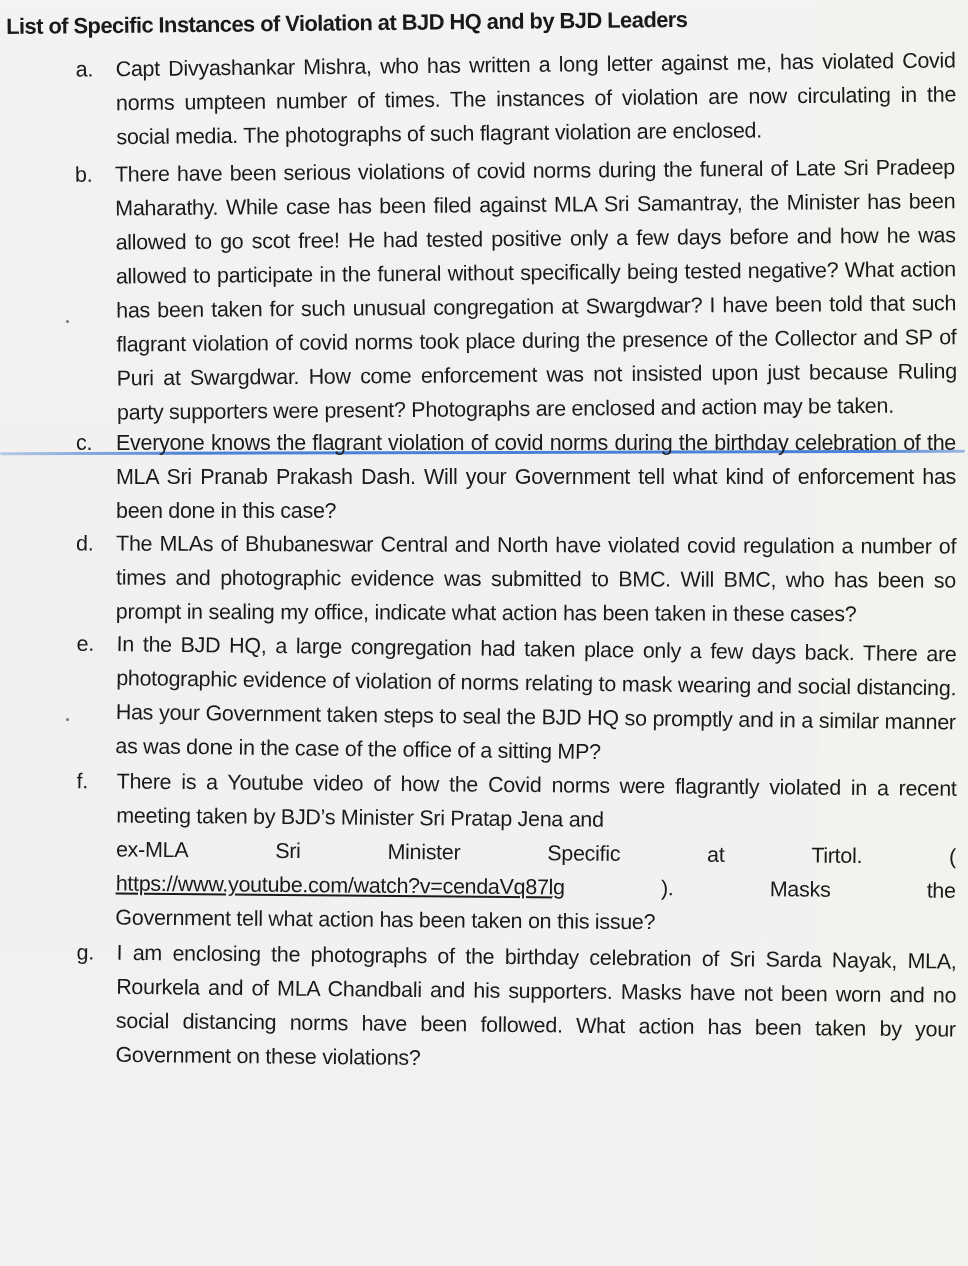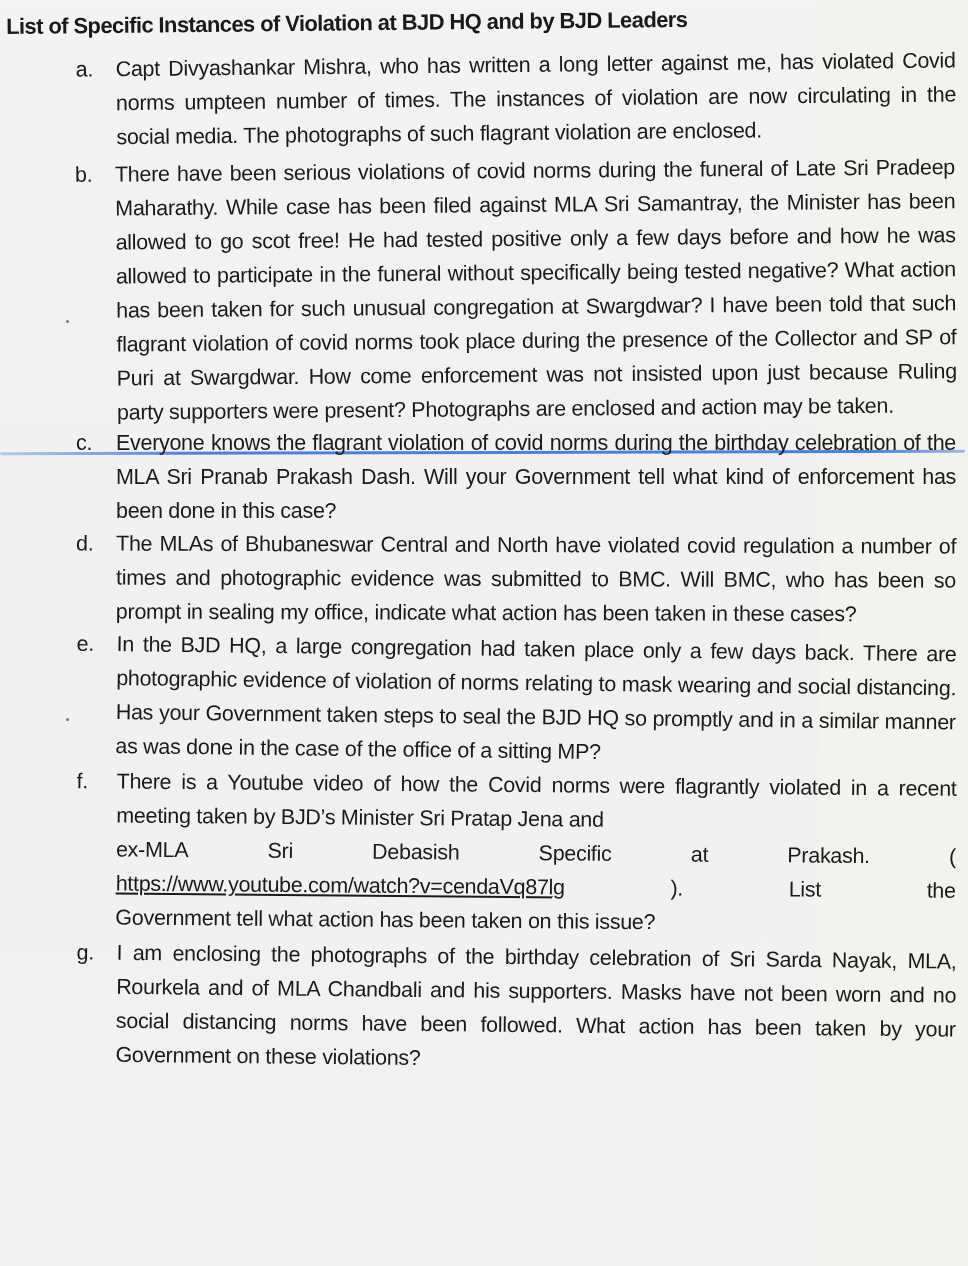--- a/index.html
+++ b/index.html
@@ -78,30 +78,30 @@
     <li class="item item-e">
       <span class="marker">e.</span>
       <span>In the BJD HQ, a large congregation had taken place only a few days back. There are photographic evidence of violation of norms relating to mask wearing and social distancing. Has your Government taken steps to seal the BJD HQ so promptly and in a similar manner as was done in the case of the office of a sitting MP?</span>
     </li>
     <li class="item item-f">
       <span class="marker">f.</span>
       <div>There is a Youtube video of how the Covid norms were flagrantly violated in a recent meeting taken by BJD’s Minister Sri Pratap Jena and</div>
       <div class="f-line3">
         <span>ex-MLA</span>
         <span>Sri</span>
-        <span>Debasish</span>
+        <span>Minister</span>
         <span>Specific</span>
         <span>at</span>
-        <span>Prakash.</span>
+        <span>Tirtol.</span>
         <span>(</span>
       </div>
       <div class="f-line4">
         <a class="link">https://www.youtube.com/watch?v=cendaVq87lg</a>
         <span>).</span>
-        <span>List</span>
+        <span>Masks</span>
         <span>the</span>
       </div>
       <div>Government tell what action has been taken on this issue?</div>
     </li>
     <li class="item item-g">
       <span class="marker">g.</span>
       <span>I am enclosing the photographs of the birthday celebration of Sri Sarda Nayak, MLA, Rourkela and of MLA Chandbali and his supporters. Masks have not been worn and no social distancing norms have been followed. What action has been taken by your Government on these violations?</span>
     </li>
   </ol>
 </div>

